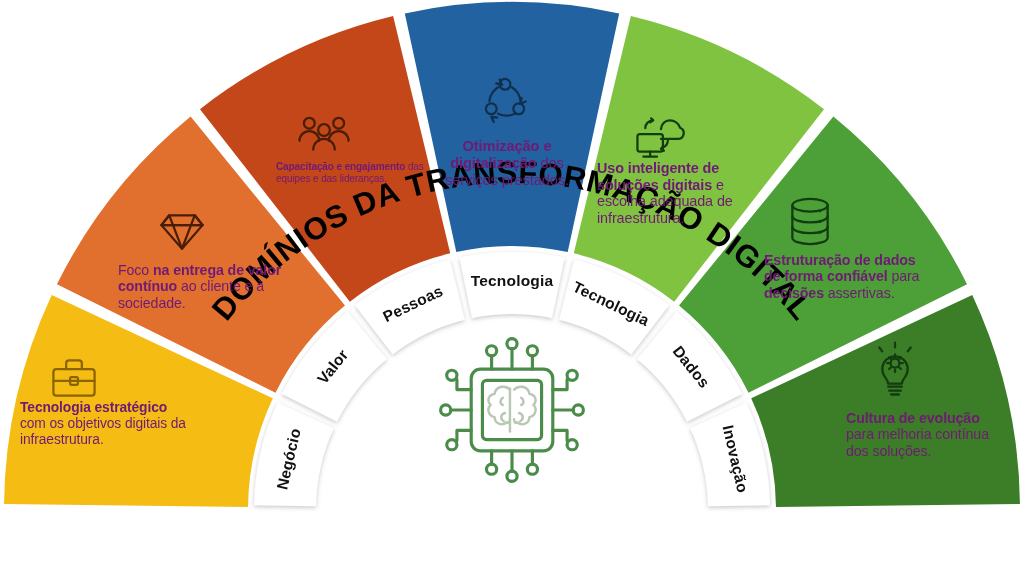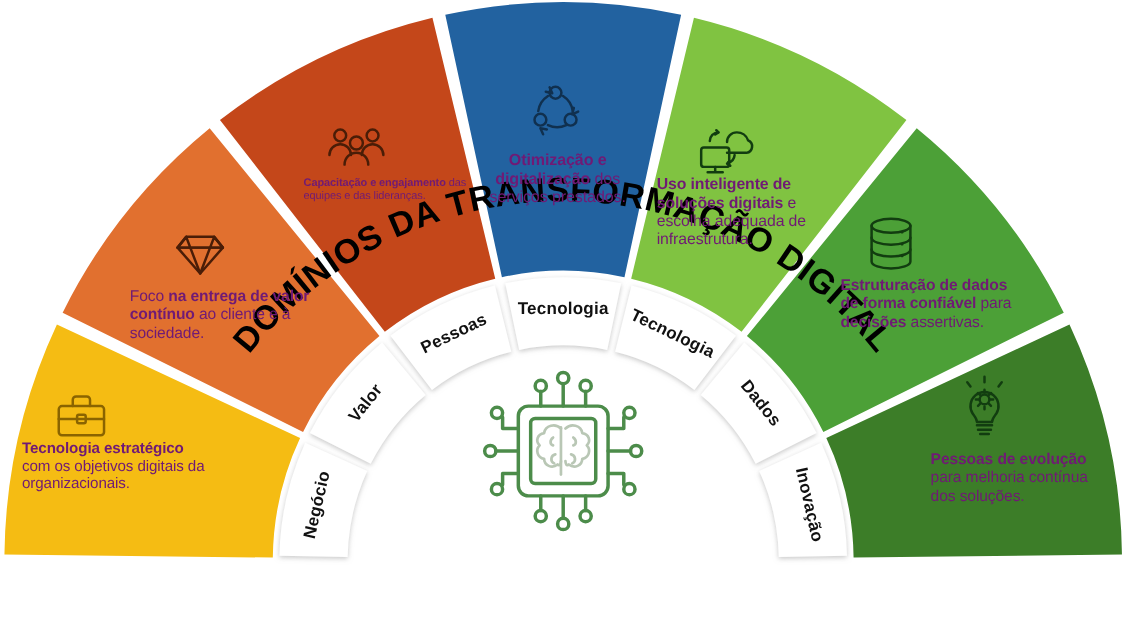--- a/index.html
+++ b/index.html
@@ -160,27 +160,27 @@
             <path d="M-7,17 h14 M-6,21 h12 M-4,25 h8"></path>
             <circle cx="0" cy="-7" r="4.5"></circle>
             <path d="M0,-16 v2.5 M0,-0.5 v2.5 M-8,-7 h2.5 M5.5,-7 h2.5 M-6,-13 l1.8,1.8 M4.2,-2.8 l1.8,1.8 M6,-13 l-1.8,1.8 M-4.2,-2.8 l-1.8,1.8"></path>
             <path d="M-13,-19 l-3,-4 M13,-19 l3,-4 M0,-23 v-5"></path>
           </g>
         </g>
       </g>
   </svg>
 
   <div id="textlayer">
-      <div class="seg-text" style="left: 20px; top: 400px; width: 168px; font-size: 13.8px; text-align: left;"><b>Tecnologia estratégico</b><span> com os objetivos digitais da organizacionais.</span></div>
+      <div class="seg-text" style="left: 20px; top: 400px; width: 168px; font-size: 13.8px; text-align: left;"><b>Tecnologia estratégico</b><span> com os objetivos digitais da infraestrutura.</span></div>
       <div class="seg-text" style="left: 118px; top: 262px; width: 166px; font-size: 14.2px; text-align: left;"><span>Foco </span><b>na entrega de valor contínuo</b><span> ao cliente e à sociedade.</span></div>
       <div class="seg-text" style="left: 276px; top: 161px; width: 170px; font-size: 10px; text-align: left;"><b>Capacitação e engajamento</b><span> das equipes e das lideranças.</span></div>
       <div class="seg-text" style="left: 430px; top: 138px; width: 154px; font-size: 14.6px; text-align: center;"><b>Otimização e digitalização</b><span> dos serviços prestados.</span></div>
       <div class="seg-text" style="left: 597px; top: 160px; width: 166px; font-size: 14.4px; text-align: left;"><b>Uso inteligente de soluções digitais</b><span> e escolha adequada de infraestrutura.</span></div>
       <div class="seg-text" style="left: 764px; top: 252px; width: 160px; font-size: 14.2px; text-align: left;"><b>Estruturação de dados de forma confiável</b><span> para </span><b>decisões</b><span> assertivas.</span></div>
-      <div class="seg-text" style="left: 846px; top: 410px; width: 165px; font-size: 14.2px; text-align: left;"><b>Pessoas de evolução</b><span> para melhoria contínua dos soluções.</span></div>
+      <div class="seg-text" style="left: 846px; top: 410px; width: 165px; font-size: 14.2px; text-align: left;"><b>Cultura de evolução</b><span> para melhoria contínua dos soluções.</span></div>
     </div>
   <div id="ringlabellayer">
       <div class="ring-label" style="font-size: 15.5px; left: 288.742px; top: 459.043px; transform: translate(-50%, -50%) rotate(-77.1429deg);">Negócio</div>
       <div class="ring-label" style="font-size: 15.5px; left: 332.961px; top: 367.221px; transform: translate(-50%, -50%) rotate(-51.4286deg);">Valor</div>
       <div class="ring-label" style="font-size: 15.5px; left: 412.641px; top: 303.678px; transform: translate(-50%, -50%) rotate(-25.7143deg);">Pessoas</div>
       <div class="ring-label" style="font-size: 15.5px; left: 512px; top: 281px; transform: translate(-50%, -50%) rotate(0deg);">Tecnologia</div>
       <div class="ring-label" style="font-size: 15.5px; left: 611.359px; top: 303.678px; transform: translate(-50%, -50%) rotate(25.7143deg);">Tecnologia</div>
       <div class="ring-label" style="font-size: 15.5px; left: 691.039px; top: 367.221px; transform: translate(-50%, -50%) rotate(51.4286deg);">Dados</div>
       <div class="ring-label" style="font-size: 15.5px; left: 735.258px; top: 459.043px; transform: translate(-50%, -50%) rotate(77.1429deg);">Inovação</div>
     </div>

